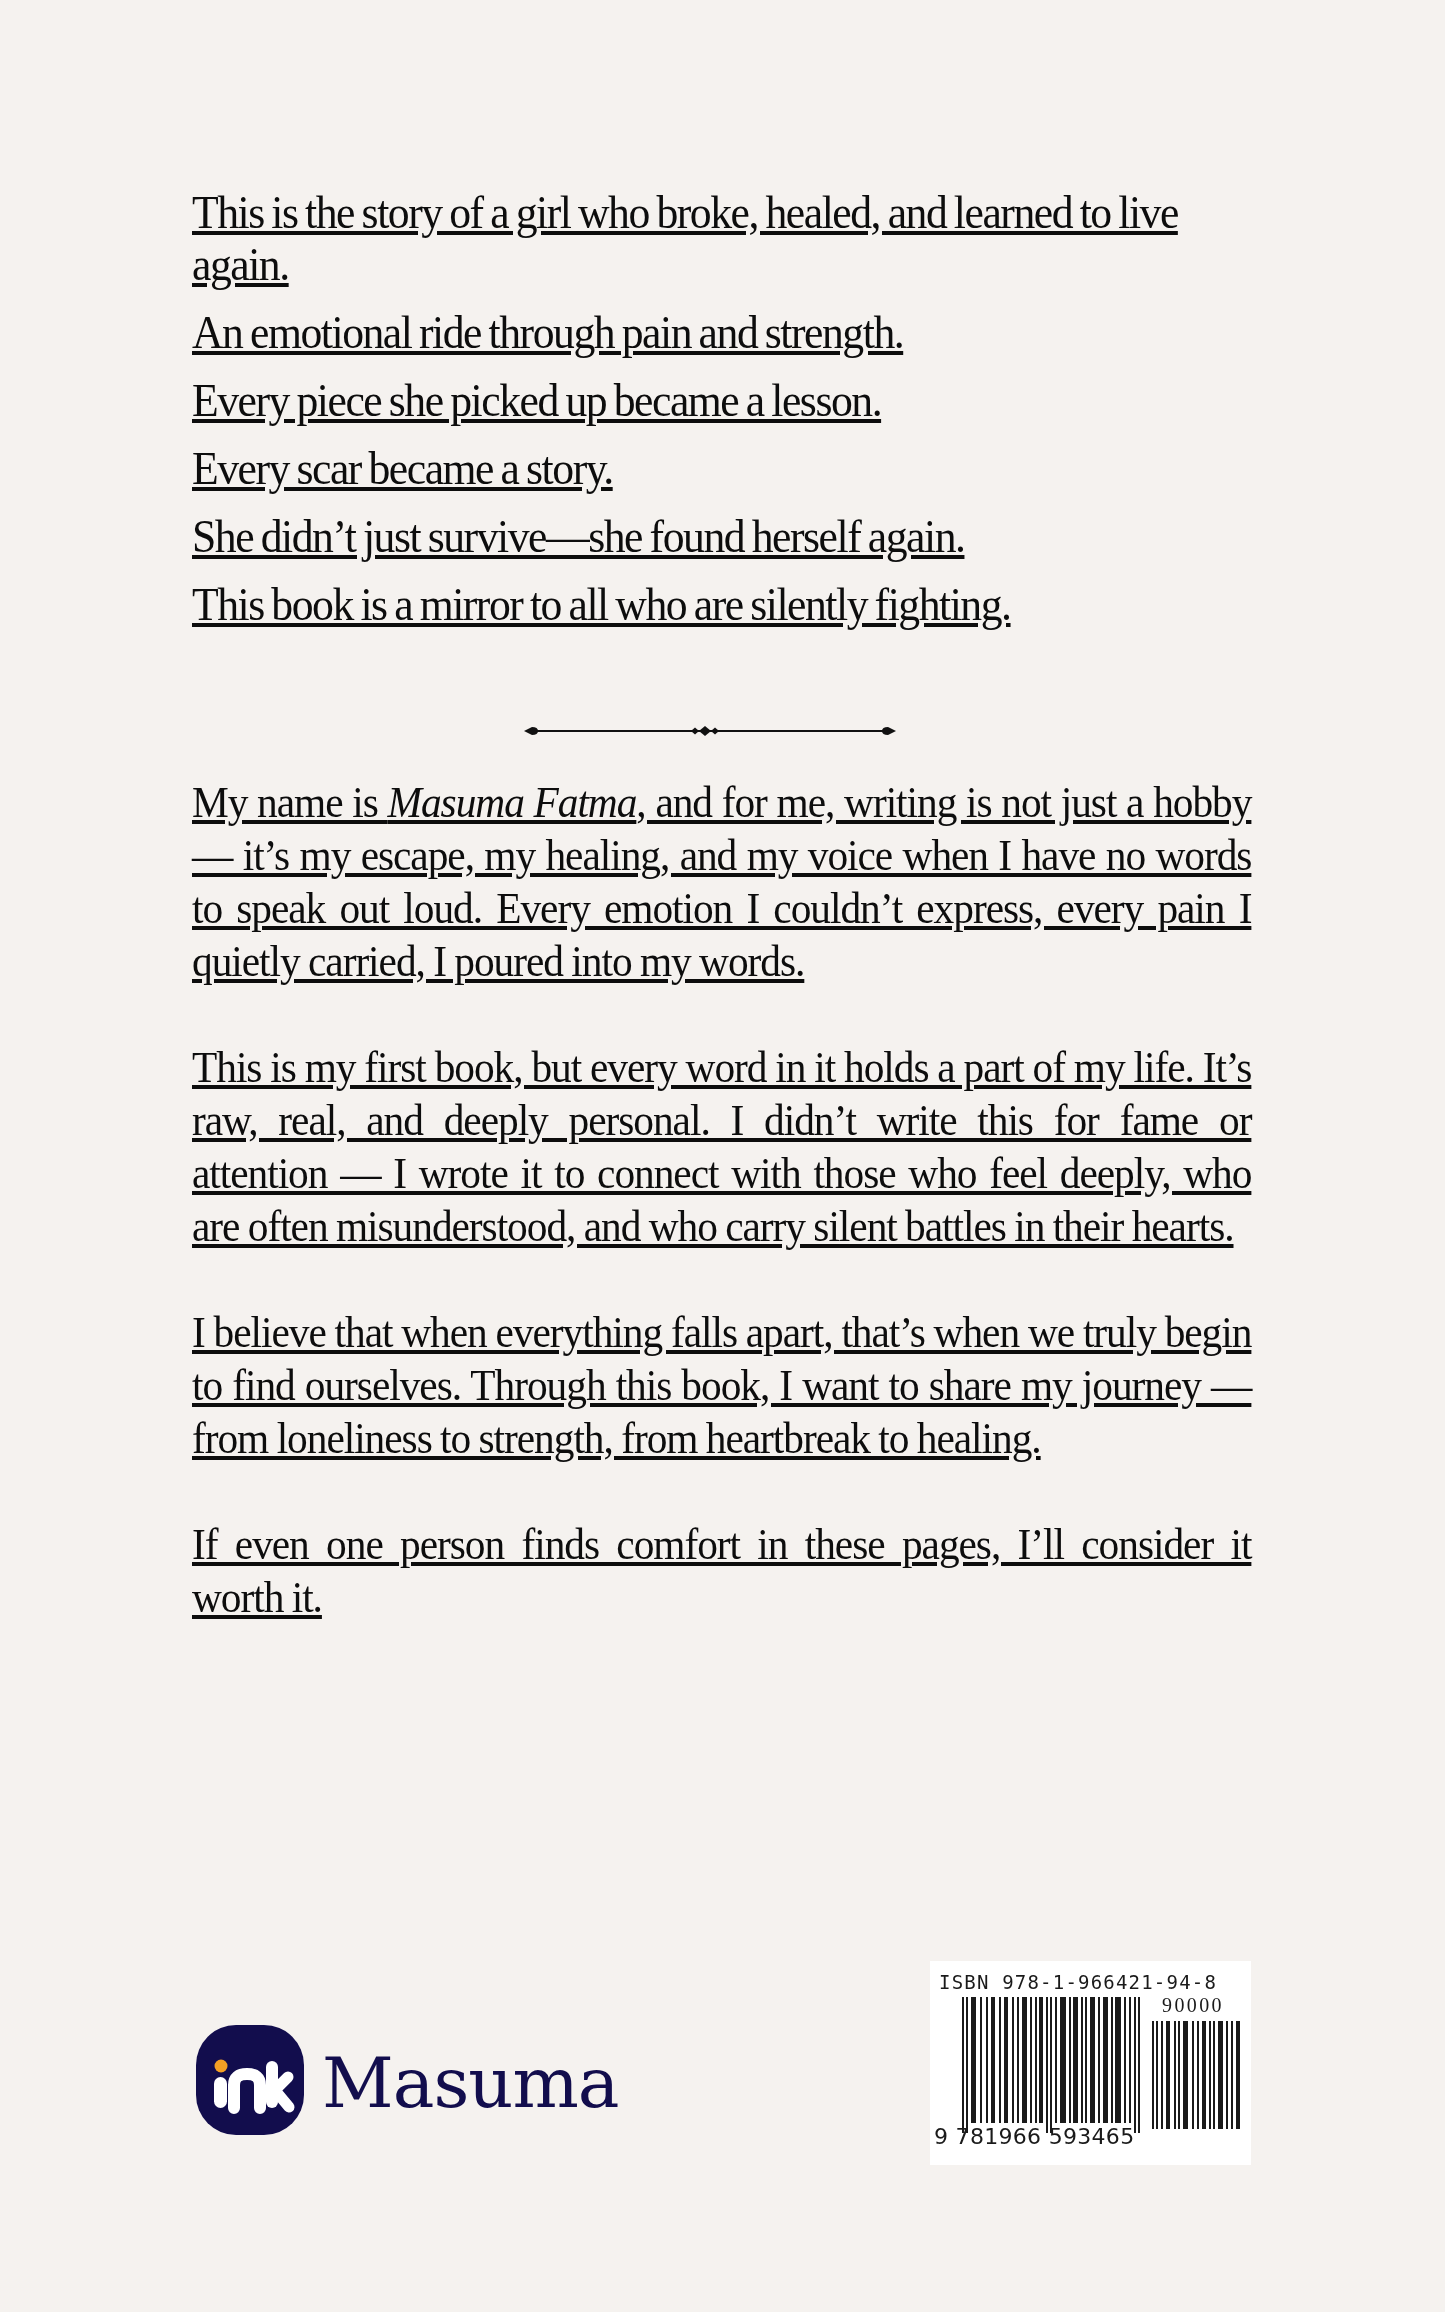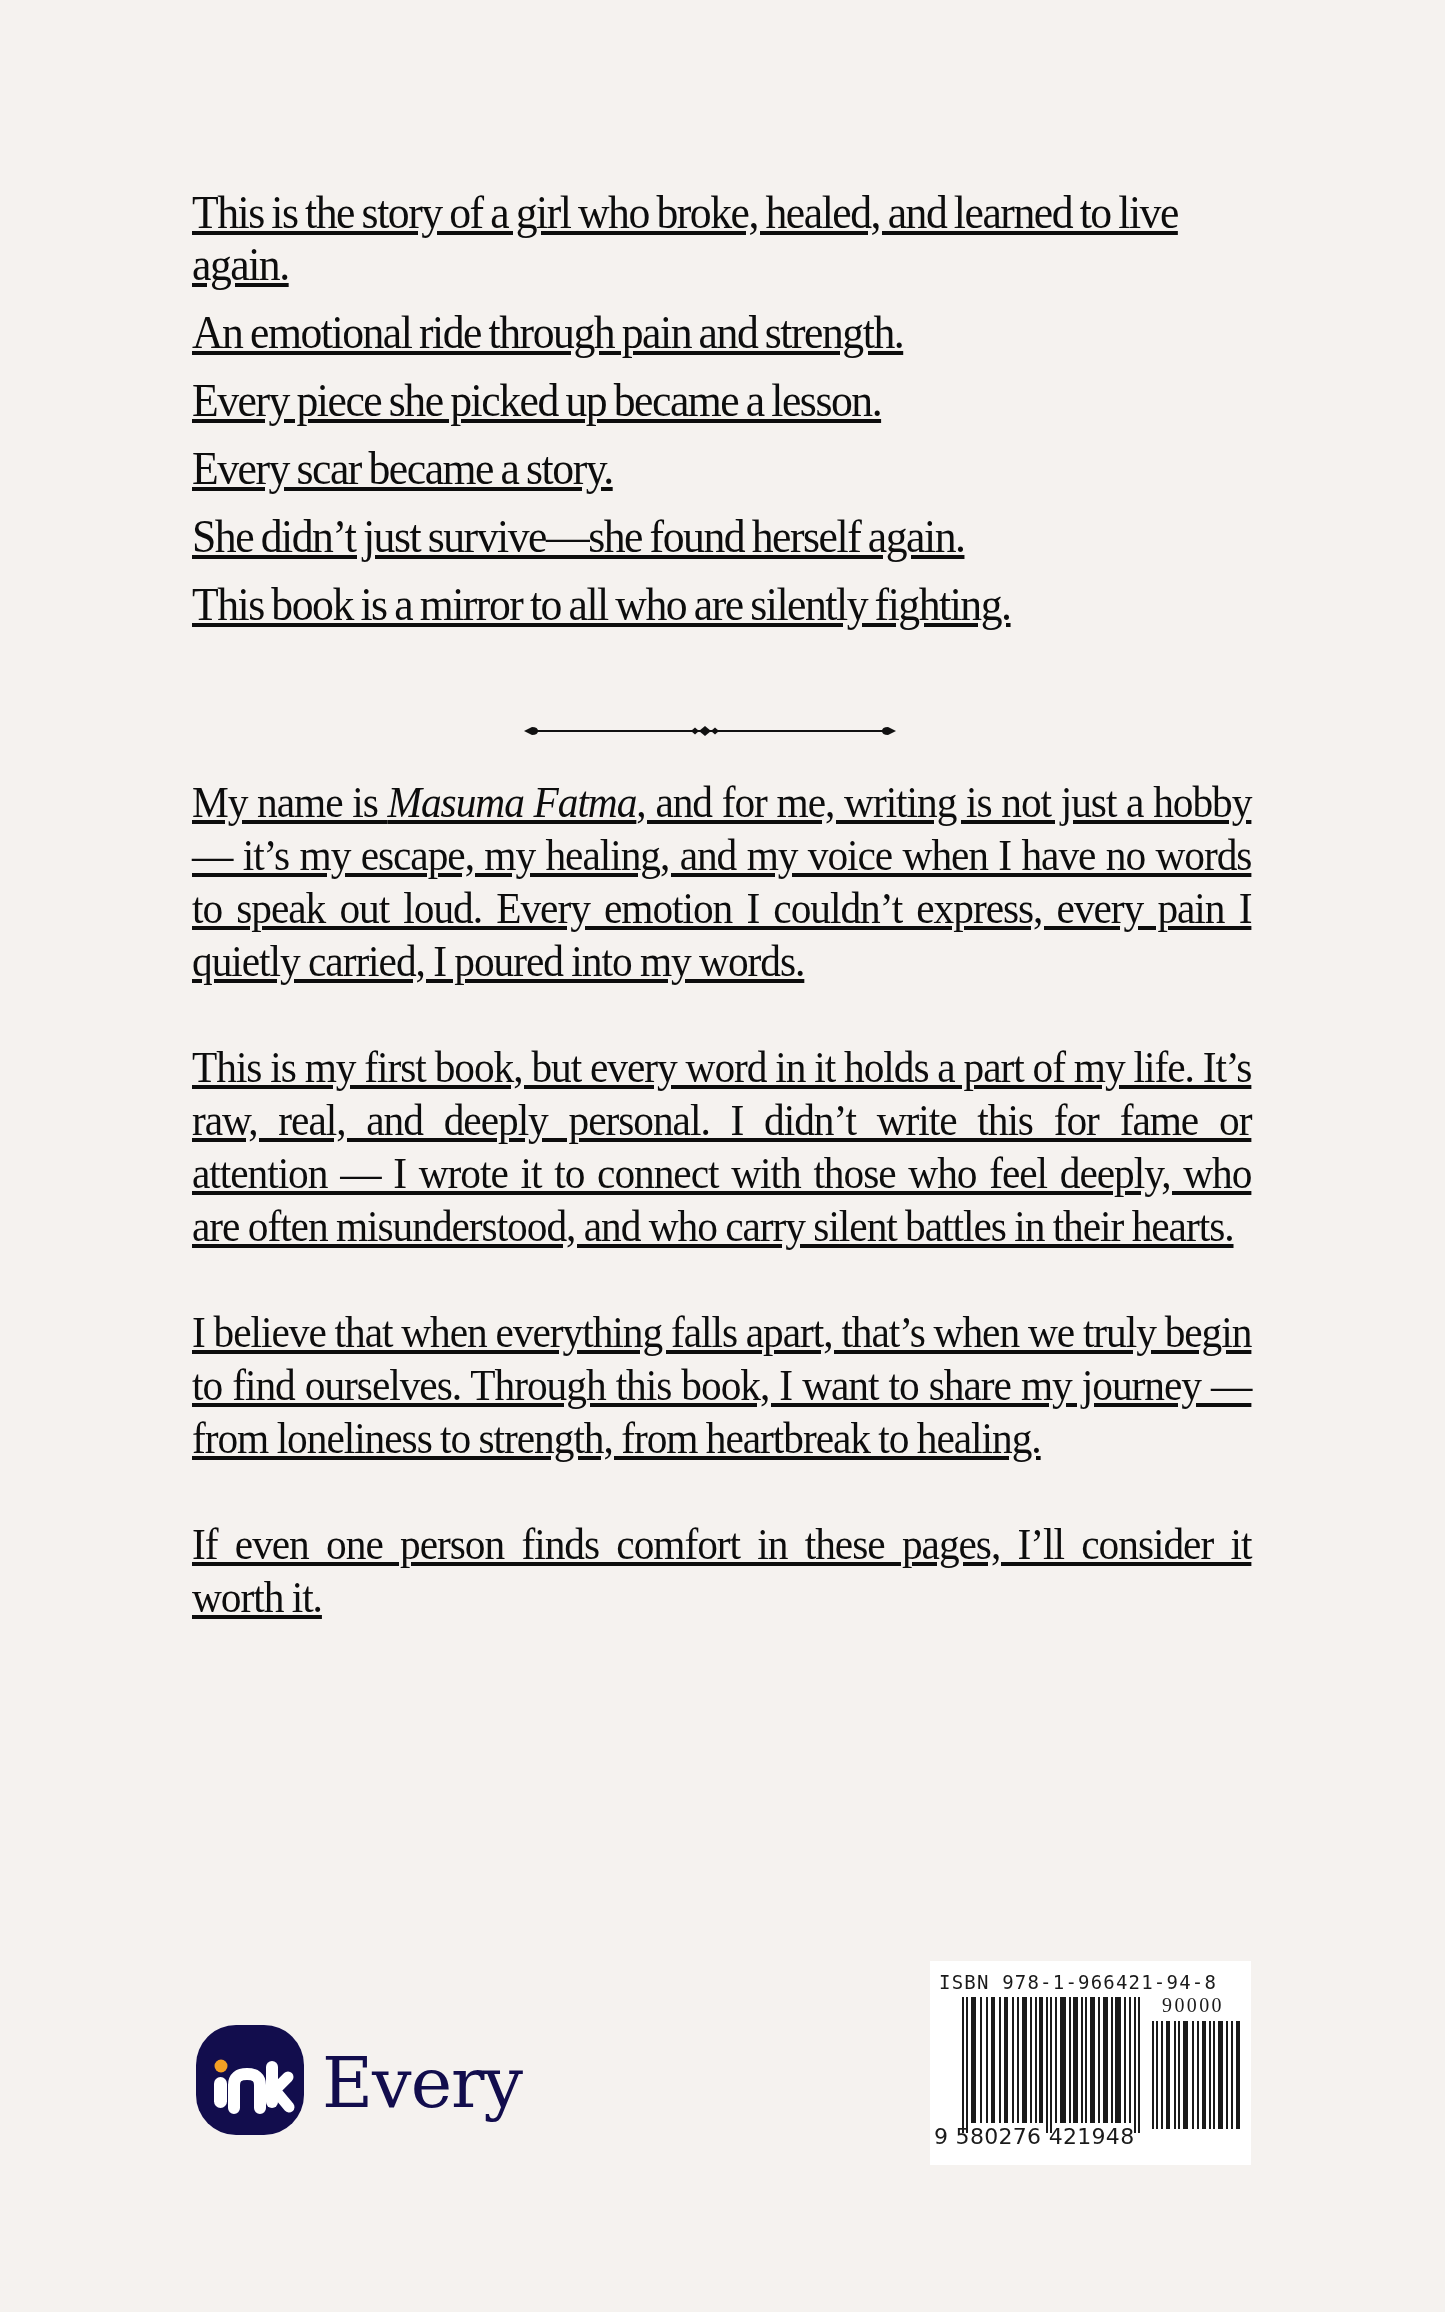--- a/index.html
+++ b/index.html
@@ -192,21 +192,21 @@
         <rect x="18" y="52" width="13" height="31" rx="6.5" fill="#fff"></rect>
 
         <path d="M38 83 L38 60 Q38 49 51 49 Q64 49 64 60 L64 83" fill="none" stroke="#fff" stroke-width="12" stroke-linecap="round" stroke-linejoin="round"></path>
 
         <rect x="70" y="36" width="12" height="47" rx="6" fill="#fff"></rect>
 
         <path d="M78 66 L92 52" stroke="#fff" stroke-width="11" stroke-linecap="round"></path>
         <path d="M78 64 L93 82" stroke="#fff" stroke-width="11" stroke-linecap="round"></path>
       </svg>
     </div>
-    <span class="logo-word">Every</span>
+    <span class="logo-word">Masuma</span>
   </div>
 
   <div class="barcode">
     <div class="isbn-text">ISBN 978-1-966421-94-8</div>
     <div class="price-text">90000</div>
     <svg class="bars-main" width="185" height="136" viewBox="0 0 185 136">
       <g fill="#1a1a1a">
 
         <rect x="0" y="0" width="2" height="136"></rect>
         <rect x="4" y="0" width="2" height="136"></rect>
@@ -258,16 +258,16 @@
         <rect x="45" y="0" width="2" height="108"></rect>
         <rect x="50" y="0" width="4" height="108"></rect>
         <rect x="57" y="0" width="2" height="108"></rect>
         <rect x="61" y="0" width="2" height="108"></rect>
         <rect x="66" y="0" width="5" height="108"></rect>
         <rect x="74" y="0" width="2" height="108"></rect>
         <rect x="79" y="0" width="2" height="108"></rect>
         <rect x="84" y="0" width="4" height="108"></rect>
       </g>
     </svg>
-    <div class="ean-text">9 580276 421948</div>
+    <div class="ean-text">9 781966 593465</div>
   </div>
 
 </div>
 
 </body></html>

